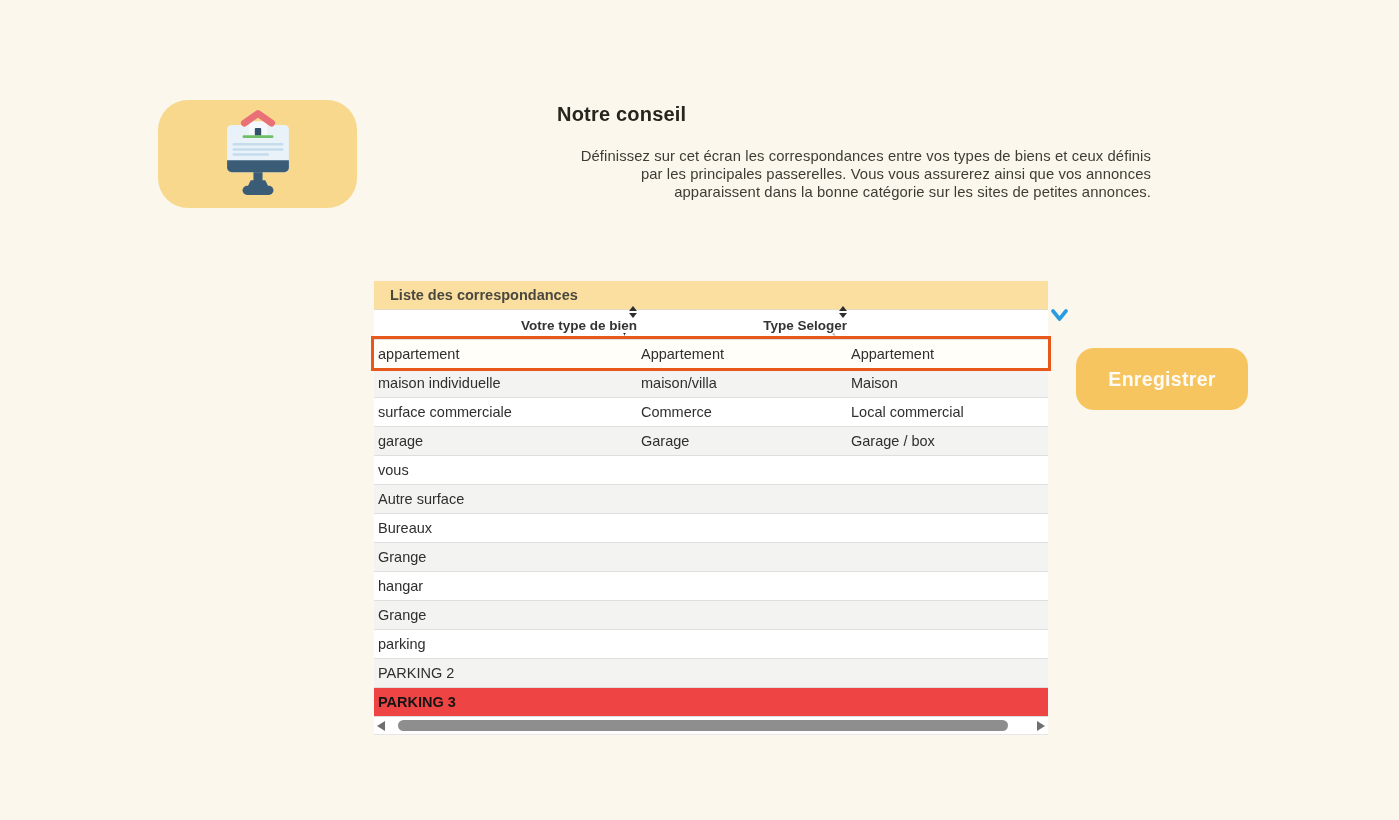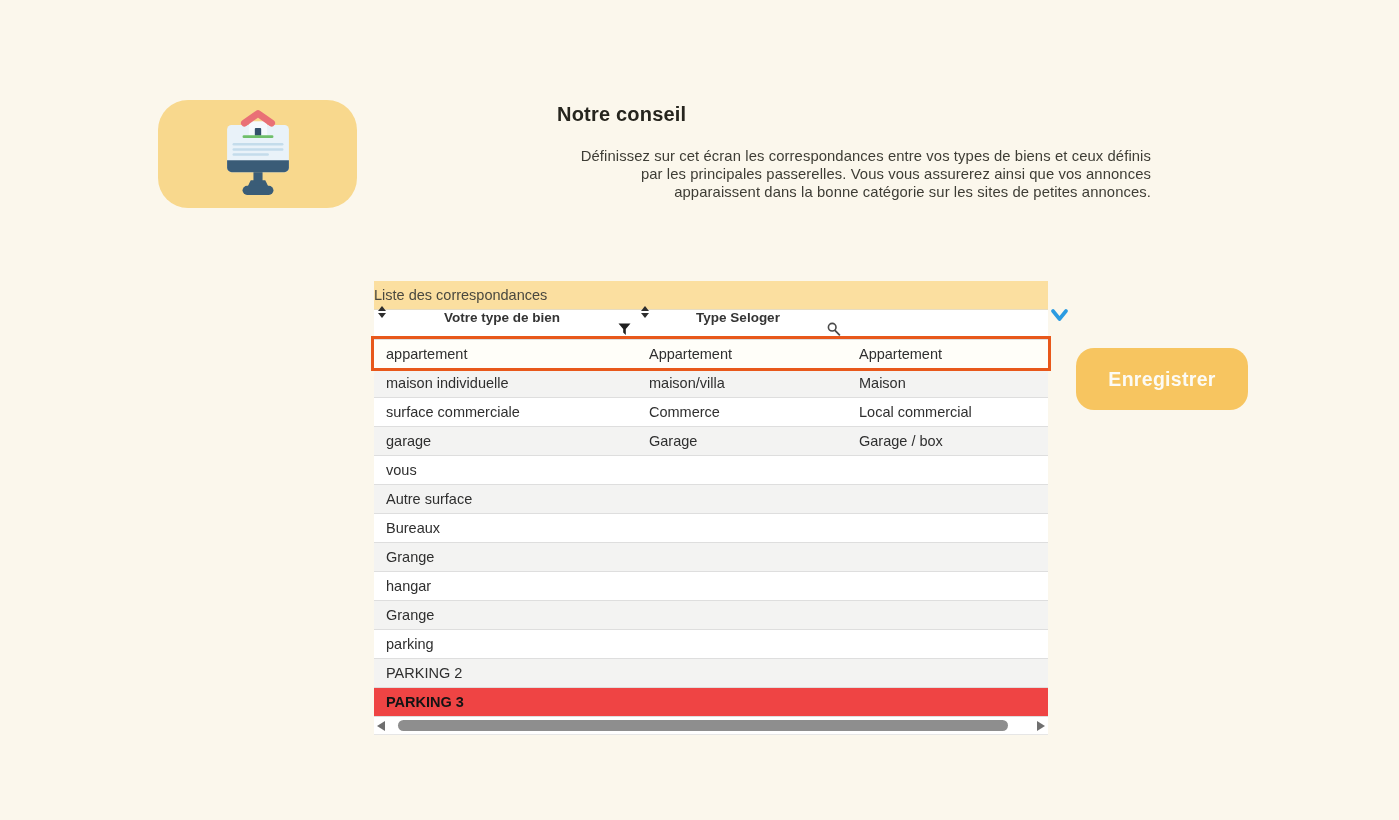--- a/index.html
+++ b/index.html
@@ -28,43 +28,44 @@
   .advice p {
     font-size: 14.8px; line-height: 18.2px; color: #3E3D35;
     letter-spacing: 0.1px;
     text-align: right;
   }
 
   
   .corr-table { position: absolute; left: 374px; top: 281px; width: 674px; }
   .caption {
     height: 29px; line-height: 29px; background: #FBDFA0;
-    font-size: 14.5px; font-weight: normal; color: #49483F;
-    padding-left: 0; border-bottom: 1px solid #E6DCC2;
+    font-size: 14.5px; font-weight: bold; color: #49483F;
+    padding-left: 16px; border-bottom: 1px solid #E6DCC2;
   }
   .thead { display: flex; height: 29px; background: #FFFFFF; }
   .th {
-    display: flex; align-items: flex-start; height: 100%;
+    display: flex; align-items: flex-end; height: 100%;
     font-size: 13.5px; font-weight: bold; color: #343434;
     cursor: pointer;
+    flex-direction: column;
   }
   .c1 { width: 263px; } .c2 { width: 210px; } .c3 { width: 201px; }
   .th-label { flex: 1; text-align: center; }
   .sort-ic { display: inline-flex; flex-direction: column; gap: 2px; margin-left: 4px; margin-top: -4px; }
   .sort-ic i { display: block; width: 0; height: 0; border-left: 4px solid transparent; border-right: 4px solid transparent; }
   .sort-ic .up   { border-bottom: 5px solid #2E2E2E; }
   .sort-ic .down { border-top: 5px solid #2E2E2E; }
   .right-ic { align-self: flex-end; margin-bottom: 3px; margin-right: 6px; }
 
   .row {
     display: flex; height: 29px; line-height: 28px; background: #FFFFFF;
     border-top: 1px solid #DEDEDE;
     font-size: 14.5px; color: #2F2F2F; cursor: pointer;
   }
-  .row .cell { padding-left: 12px; overflow: hidden; white-space: nowrap; }
+  .row .cell { padding-left: 4px; overflow: hidden; white-space: nowrap; }
   .row.alt { background: #F3F3F2; }
   .row.highlighted {
     position: relative; z-index: 2;
     outline: 3px solid #E8581B;
     background: #FFFEF9;
   }
   .row.selected { background: #ef4444; font-weight: bold; color: #141414; }
   .tbody { border-bottom: 1px solid #DEDEDE; }
 
   

